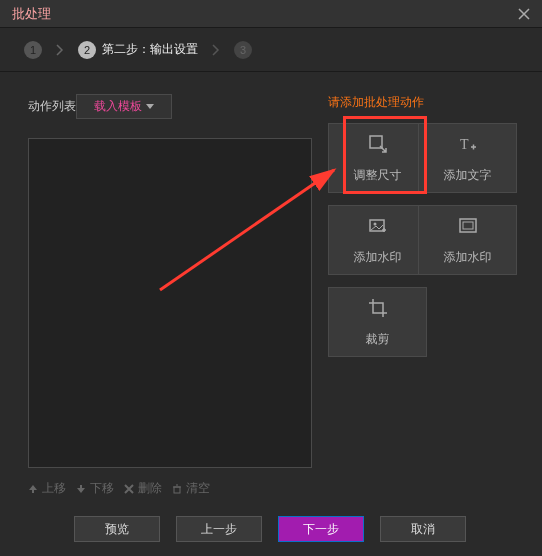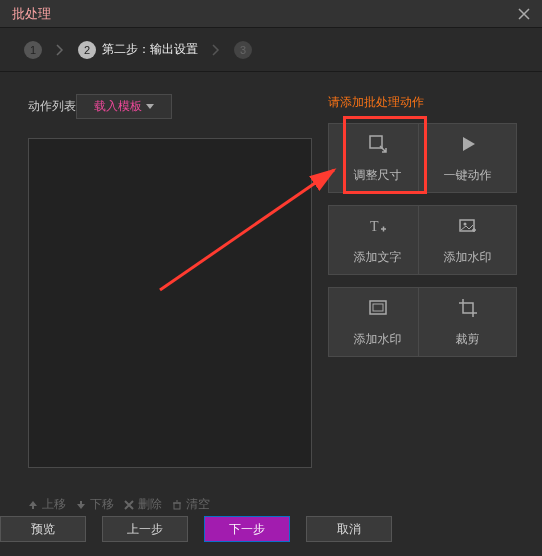--- a/index.html
+++ b/index.html
@@ -53,21 +53,21 @@
     border: 1px solid #4a4a4a; background: #333;
     padding: 3px 17px; font-size: 12px; color: #ec4899;
     display: flex; align-items: center; gap: 4px; cursor: pointer;
   }
   .listbox {
     border: 1px solid #4a4a4a;
     background: #222;
     height: 330px;
     position: relative;
   }
-  .list-actions { display: flex; gap: 10px; margin-top: 28px; }
+  .list-actions { display: flex; gap: 10px; margin-top: 12px; }
   .list-actions .act {
     color: #666; display: flex; align-items: center; gap: 4px;
     font-size: 12px; cursor: default;
   }
   .right { width: 190px; }
   .right-title { margin: 4px 0 12px; color: #f97316; }
   .grid {
     display: grid; grid-template-columns: repeat(2, 76px);
     gap: 12px 14px;
   }
@@ -87,21 +87,21 @@
     border: 3px solid #ff3b30;
     position: absolute;
     pointer-events: none;
   }
   .arrow {
     position: absolute;
     pointer-events: none;
   }
   .footer {
     position: absolute; bottom: 14px; left: 0; right: 2px;
-    display: flex; gap: 16px;
+    display: flex; justify-content: center; gap: 16px;
   }
   .btn {
     min-width: 86px; height: 26px;
     border: 1px solid #555;
     background: #3a3a3a;
     color: #ddd;
     display: flex; align-items: center; justify-content: center;
     font-size: 12px; cursor: pointer;
   }
   .btn.primary { background: #a21caf; border-color: #0b70c8; color: #fff; }
@@ -190,28 +190,20 @@
       <div class="tile">
         <span class="icon">
           <svg width="20" height="20" viewBox="0 0 20 20">
               <rect x="2" y="2" width="12" height="12" fill="none" stroke="#aaa" stroke-width="1.5"></rect>
               <path d="M12 12 L18 18 M14 18 L18 18 L18 14" stroke="#aaa" stroke-width="1.5" fill="none"></path>
             </svg>
         </span>
         <span class="tlabel">调整尺寸</span>
       </div>
 
-      <div class="tile">
-        <span class="icon">
-          <svg width="18" height="18" viewBox="0 0 18 18">
-              <path d="M4 2 L16 9 L4 16 Z" fill="#aaa"></path>
-            </svg>
-        </span>
-        <span class="tlabel">一键动作</span>
-      </div>
 
       <div class="tile">
         <span class="icon">
           <svg width="20" height="20" viewBox="0 0 20 20">
               <text x="2" y="15" font-size="14" fill="#aaa" font-family="serif">T</text>
               <path d="M13 13 L18 13 M15.5 10.5 L15.5 15.5" stroke="#aaa" stroke-width="1.5"></path>
             </svg>
         </span>
         <span class="tlabel">添加文字</span>
       </div>

